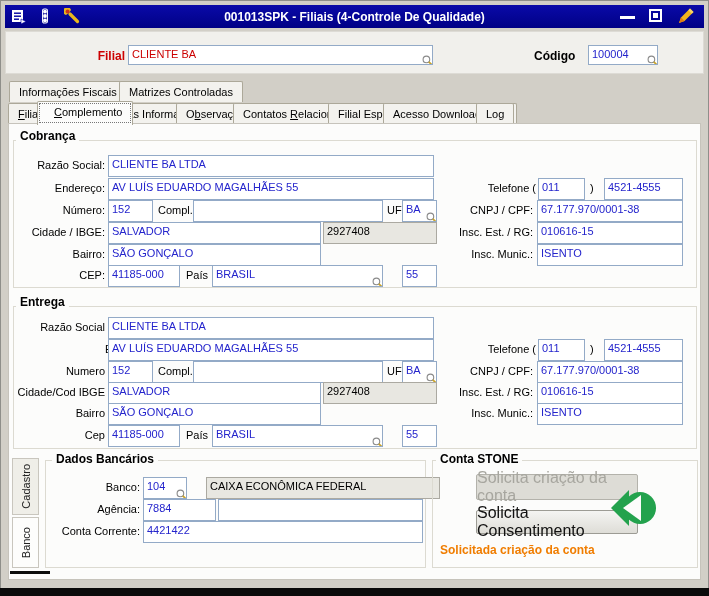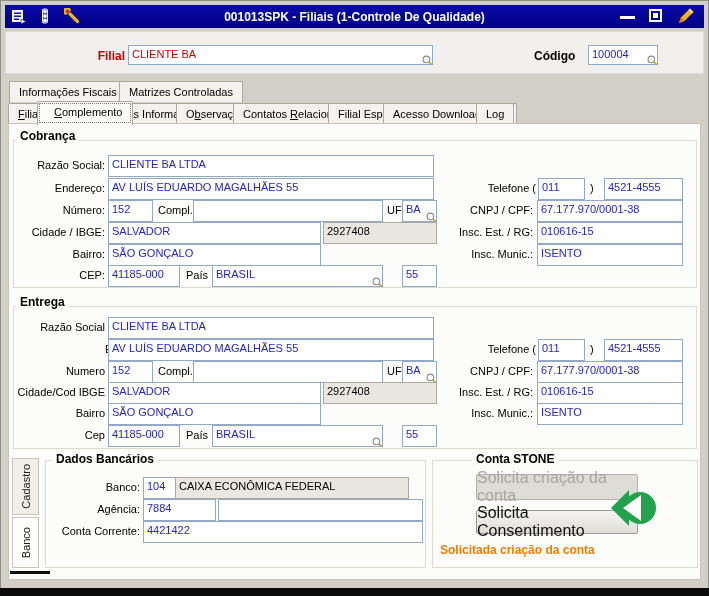--- a/index.html
+++ b/index.html
@@ -54,21 +54,21 @@
 
   .status-orange { position:absolute; font-size:12px; font-weight:bold; color:#F07D00; }
   .red { color:#CC0000; }
 </style>
 </head>
 <body>
 
 <div class="frame-edge"></div>
 
 <div class="titlebar">
-  <div class="title">001013SPK - Filiais (1-Controle De Qualidade)</div>
+  <div class="title">001013SPK - Filiais (4-Controle De Qualidade)</div>
 </div>
 <svg class="tb-icon" style="left:11px; top:9px;" viewBox="0 0 16 16">
   <rect x="1" y="1" width="11" height="12" fill="#fff"></rect>
   <rect x="3" y="3.5" width="7" height="1.4" fill="#0000A0"></rect>
   <rect x="3" y="6.5" width="7" height="1.4" fill="#0000A0"></rect>
   <rect x="3" y="9.5" width="5" height="1.4" fill="#0000A0"></rect>
   <polygon points="10,10 15,12.5 10,15" fill="#fff" stroke="#0000A0" stroke-width="0.6"></polygon>
 </svg>
 <svg class="tb-icon" style="left:37px; top:8px;" viewBox="0 0 16 16">
   <rect x="5.6" y="1" width="4.8" height="14" rx="1.5" fill="none" stroke="#fff" stroke-width="1.1"></rect>
@@ -236,31 +236,31 @@
 <div class="group" style="left:45px; top:460px; width:381px; height:108px;"></div>
 <div class="gtitle" style="left:52px; top:452px;">Dados Bancários</div>
 
 <div class="lbl r" style="left:35px; top:479px; width:105px;">Banco:</div>
 <div class="box" style="left:143px; top:477px; width:44px;"><span class="val">104</span>
   <svg class="mag" viewBox="0 0 10 10">
       <circle cx="4" cy="4" r="3" fill="#fff" stroke="#8a8a8a" stroke-width="1"></circle>
       <line x1="6.2" y1="6.2" x2="9.2" y2="9.2" stroke="#C9A227" stroke-width="1.6"></line>
     </svg>
 </div>
-<div class="box gray" style="left:175px; top:477px; width:234px;"><span class="val">CAIXA ECONÔMICA FEDERAL</span></div>
+<div class="box gray" style="left:206px; top:477px; width:234px;"><span class="val">CAIXA ECONÔMICA FEDERAL</span></div>
 
 <div class="lbl r" style="left:35px; top:501px; width:105px;">Agência:</div>
 <div class="box" style="left:143px; top:499px; width:73px;"><span class="val">7884</span></div>
 <div class="box" style="left:218px; top:499px; width:205px;"><span class="val"></span></div>
 
 <div class="lbl r" style="left:35px; top:523px; width:105px;">Conta Corrente:</div>
 <div class="box" style="left:143px; top:521px; width:280px;"><span class="val">4421422</span></div>
 
 <div class="group" style="left:432px; top:460px; width:266px; height:108px;"></div>
-<div class="gtitle" style="left:436px; top:452px;margin-left:36px;">Conta STONE</div>
+<div class="gtitle" style="left:436px; top:452px;">Conta STONE</div>
 
 <div class="btn disabled" style="left:440px; top:474px; width:162px; height:26px;">
     <span>Solicita criação da conta</span>
   </div>
 <div class="btn" style="left:440px; top:510px; width:162px; height:24px;">
     <span>Solicita Consentimento</span>
   </div>
 <div class="status-orange" style="left:440px; top:543px;">Solicitada criação da conta</div>
 
 <svg class="abs" style="left:610px; top:484px; width:46px; height:48px;" viewBox="0 0 46 48">

